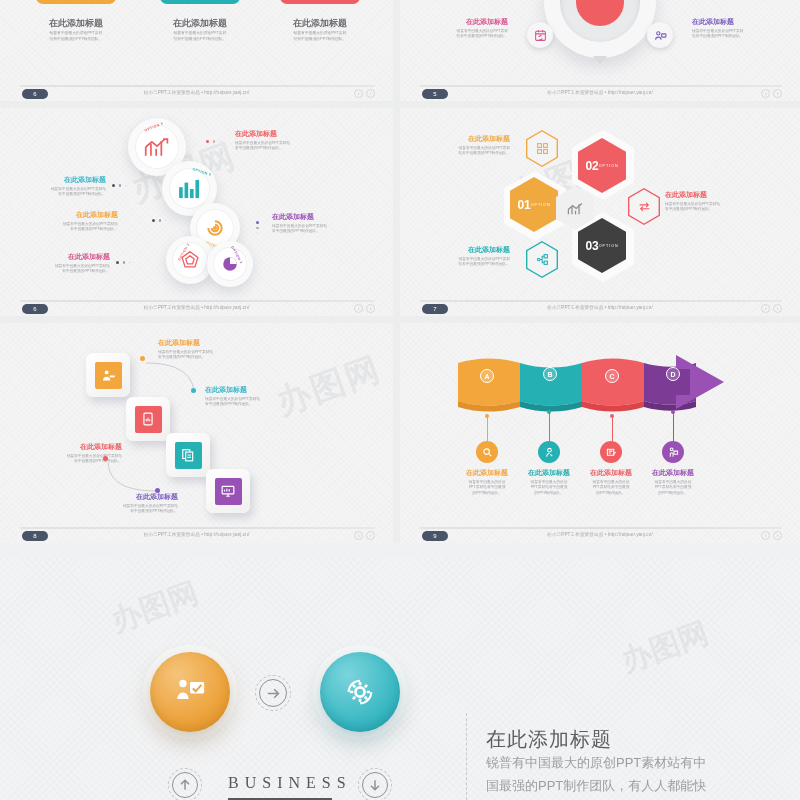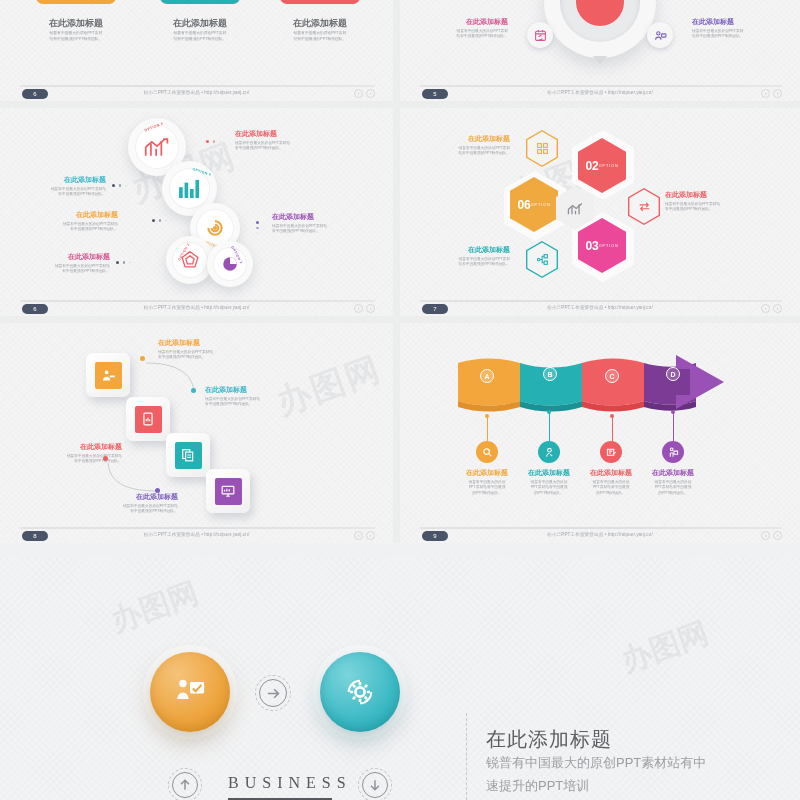--- a/index.html
+++ b/index.html
@@ -429,28 +429,28 @@
 
     <div class="slide" style="border-right:none;">
       <div class="slide-body">
         <div class="wm" style="left:110px; top:48px;">办图网</div>
 
         <div class="hex" style="left:172px; top:22px; width:62px; height:70px; background:#fbfbfb; box-shadow:0 4px 10px rgba(150,155,165,.25);"></div>
         <div class="hex" style="left:172px; top:104px; width:62px; height:70px; background:#fbfbfb;"></div>
         <div class="hex" style="left:104px; top:63px; width:62px; height:70px; background:#fbfbfb;"></div>
 
         <div class="hex" style="left:110px; top:69px; width:48px; height:55px; background:#f0a93f;">
-          <div class="num">06</div>
+          <div class="num">01</div>
           <div class="opt">OPTION</div>
         </div>
         <div class="hex" style="left:178px; top:30px; width:48px; height:55px; background:#ef5e62;">
           <div class="num">02</div>
           <div class="opt">OPTION</div>
         </div>
-        <div class="hex" style="left:178px; top:110px; width:48px; height:55px; background:#ec4899;">
+        <div class="hex" style="left:178px; top:110px; width:48px; height:55px; background:#404040;">
           <div class="num">03</div>
           <div class="opt">OPTION</div>
         </div>
 
         <div class="hex" style="left:156px; top:78px; width:38px; height:44px; background:#f0f0f1;">
           <svg width="17" height="15" viewBox="0 0 24 20" fill="none" stroke="#8b8f94" stroke-width="1.8">
             <path d="M2 18V11M7 18V8M12 18V13M17 18V4"></path>
               <path d="M2 11l6-5 5 4 8-7"></path>
           </svg>
         </div>
@@ -741,16 +741,17 @@
             <path d="M12 5v14M6 13l6 6 6-6"></path>
           </svg>
       </div>
     </div>
 
     <div class="herodivider" style="left:466px; top:713px; height:87px; margin-top:-557px;"></div>
 
     <div class="hero-title" style="left:486px; top:726px; margin-top:-557px;">在此添加标题</div>
     <div class="hero-body" style="left:486px; top:752px; margin-top:-557px;">
       <div>锐普有中国最大的原创PPT素材站有中</div>
+      <div>国最强的PPT制作团队，有人人都能快</div>
       <div>速提升的PPT培训</div>
     </div>
   </div>
 </div>
 
 </body></html>

